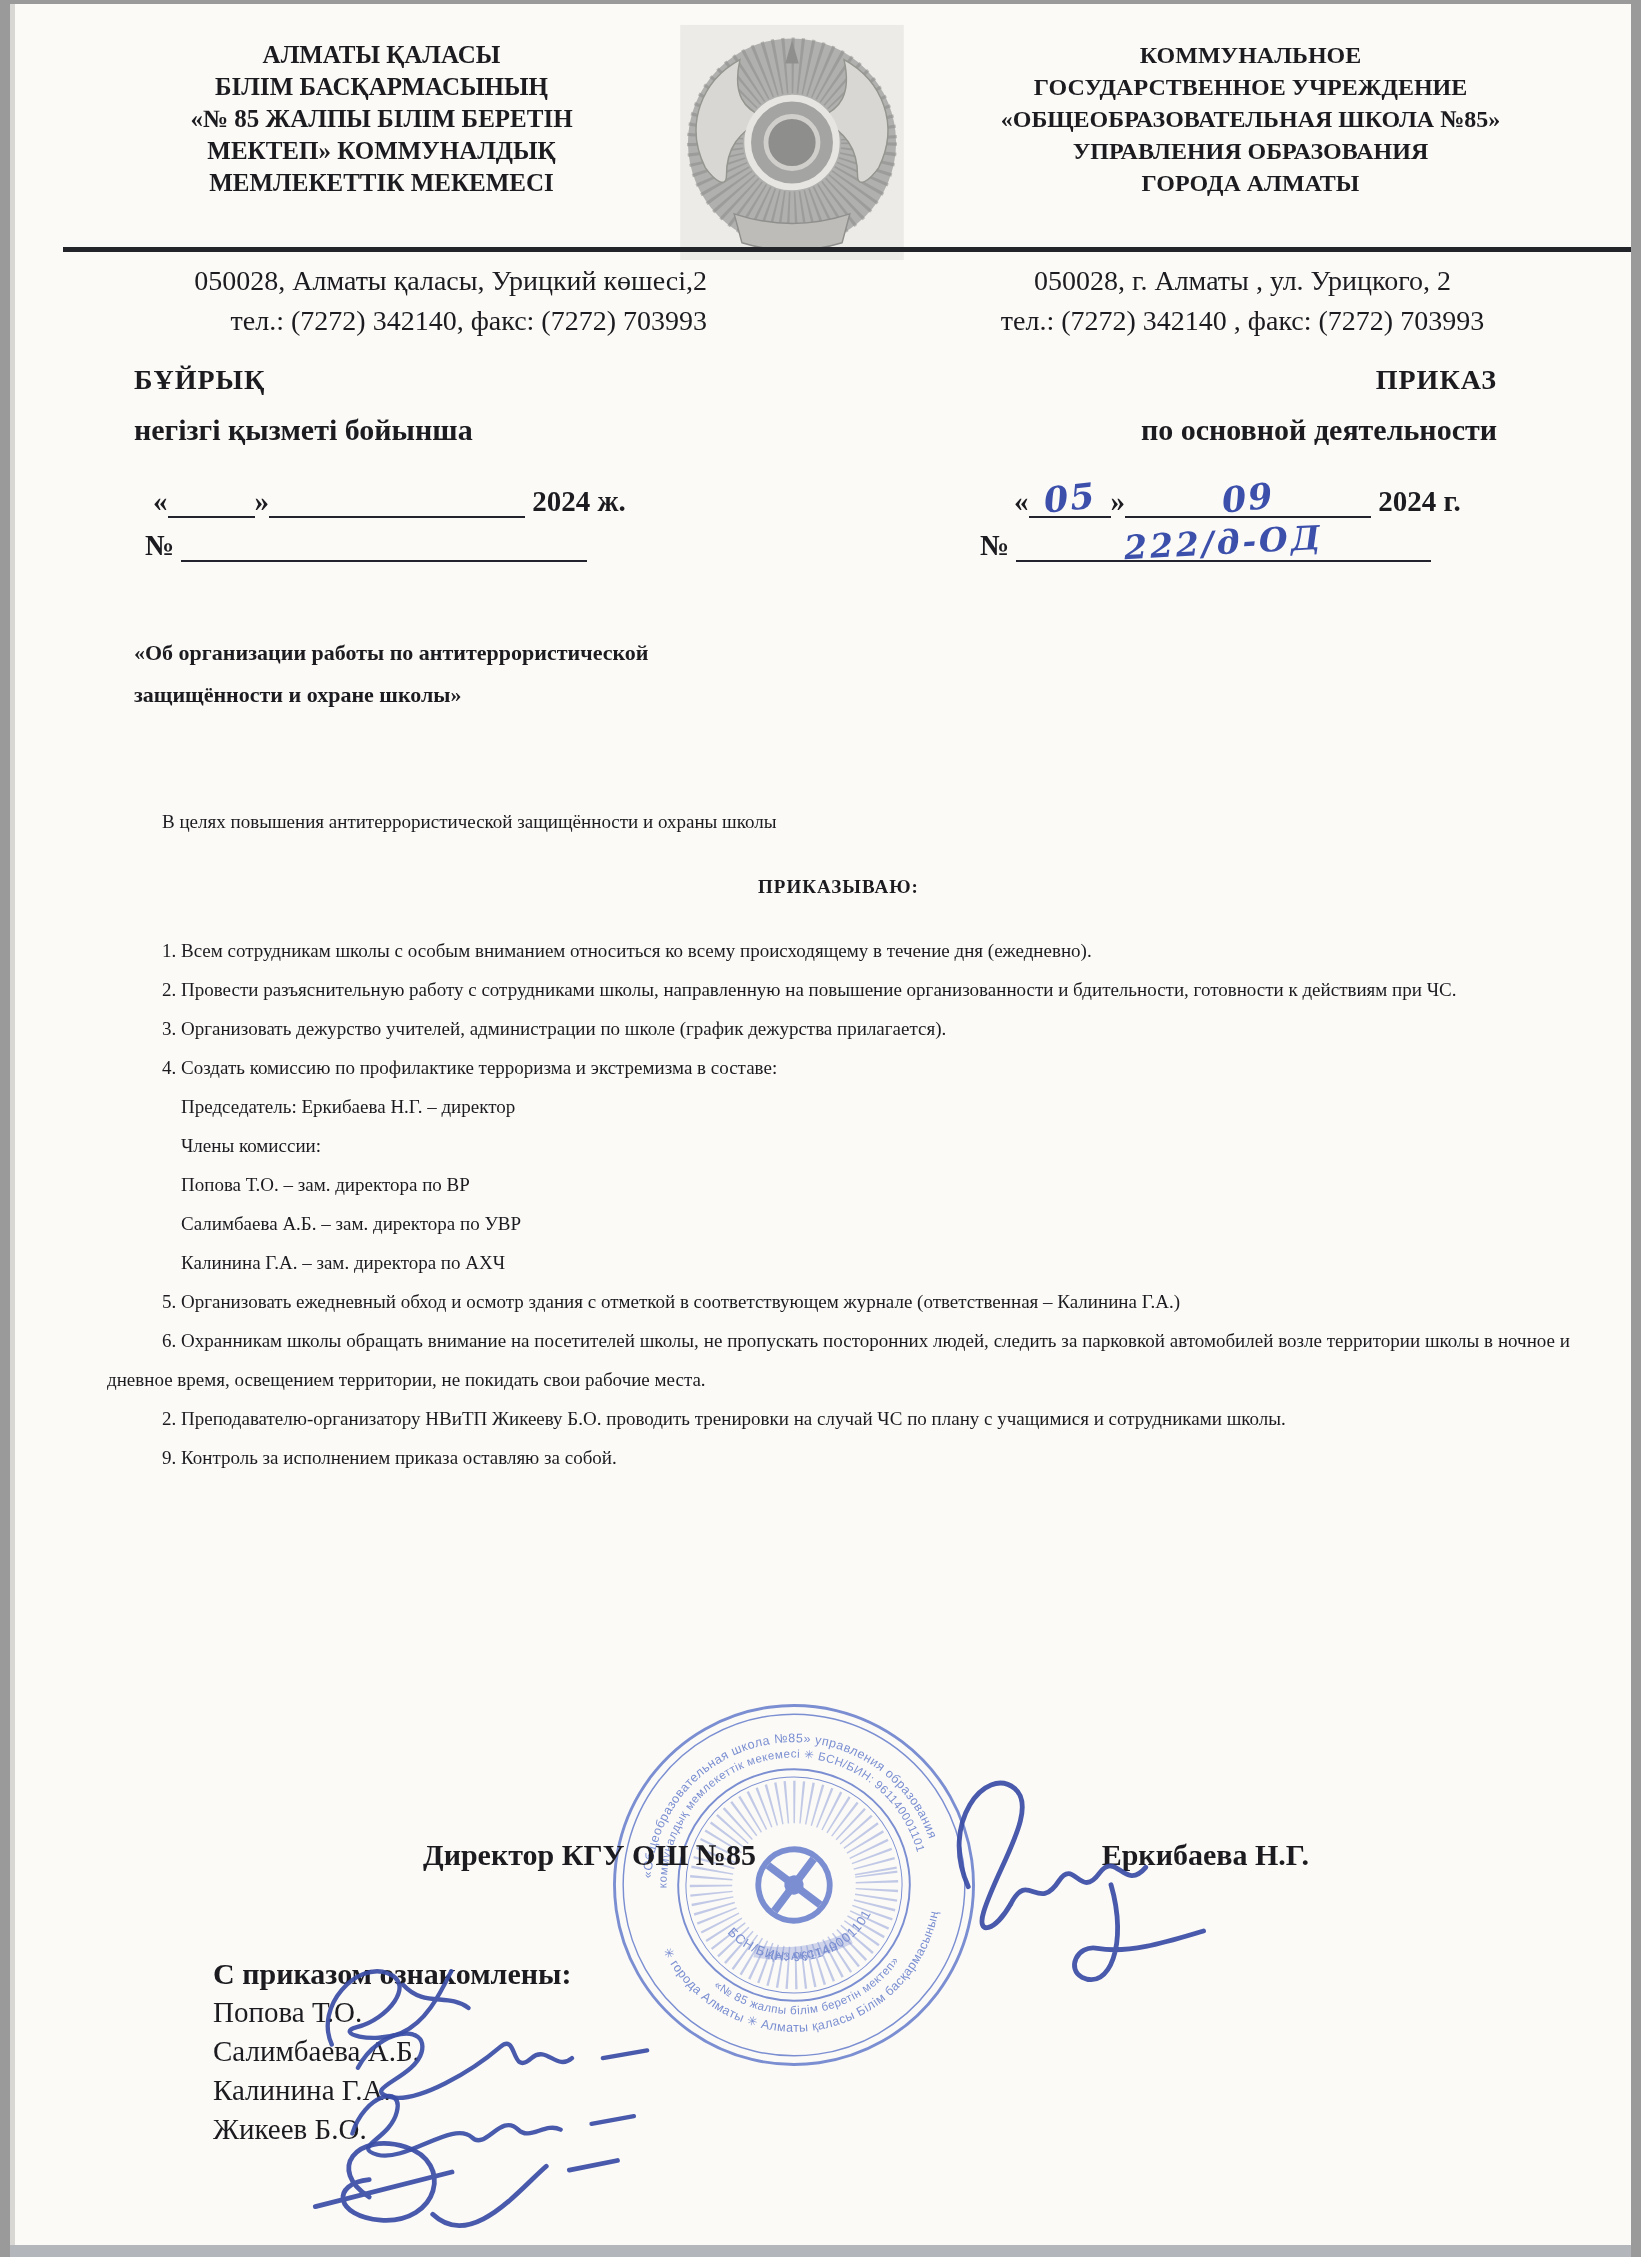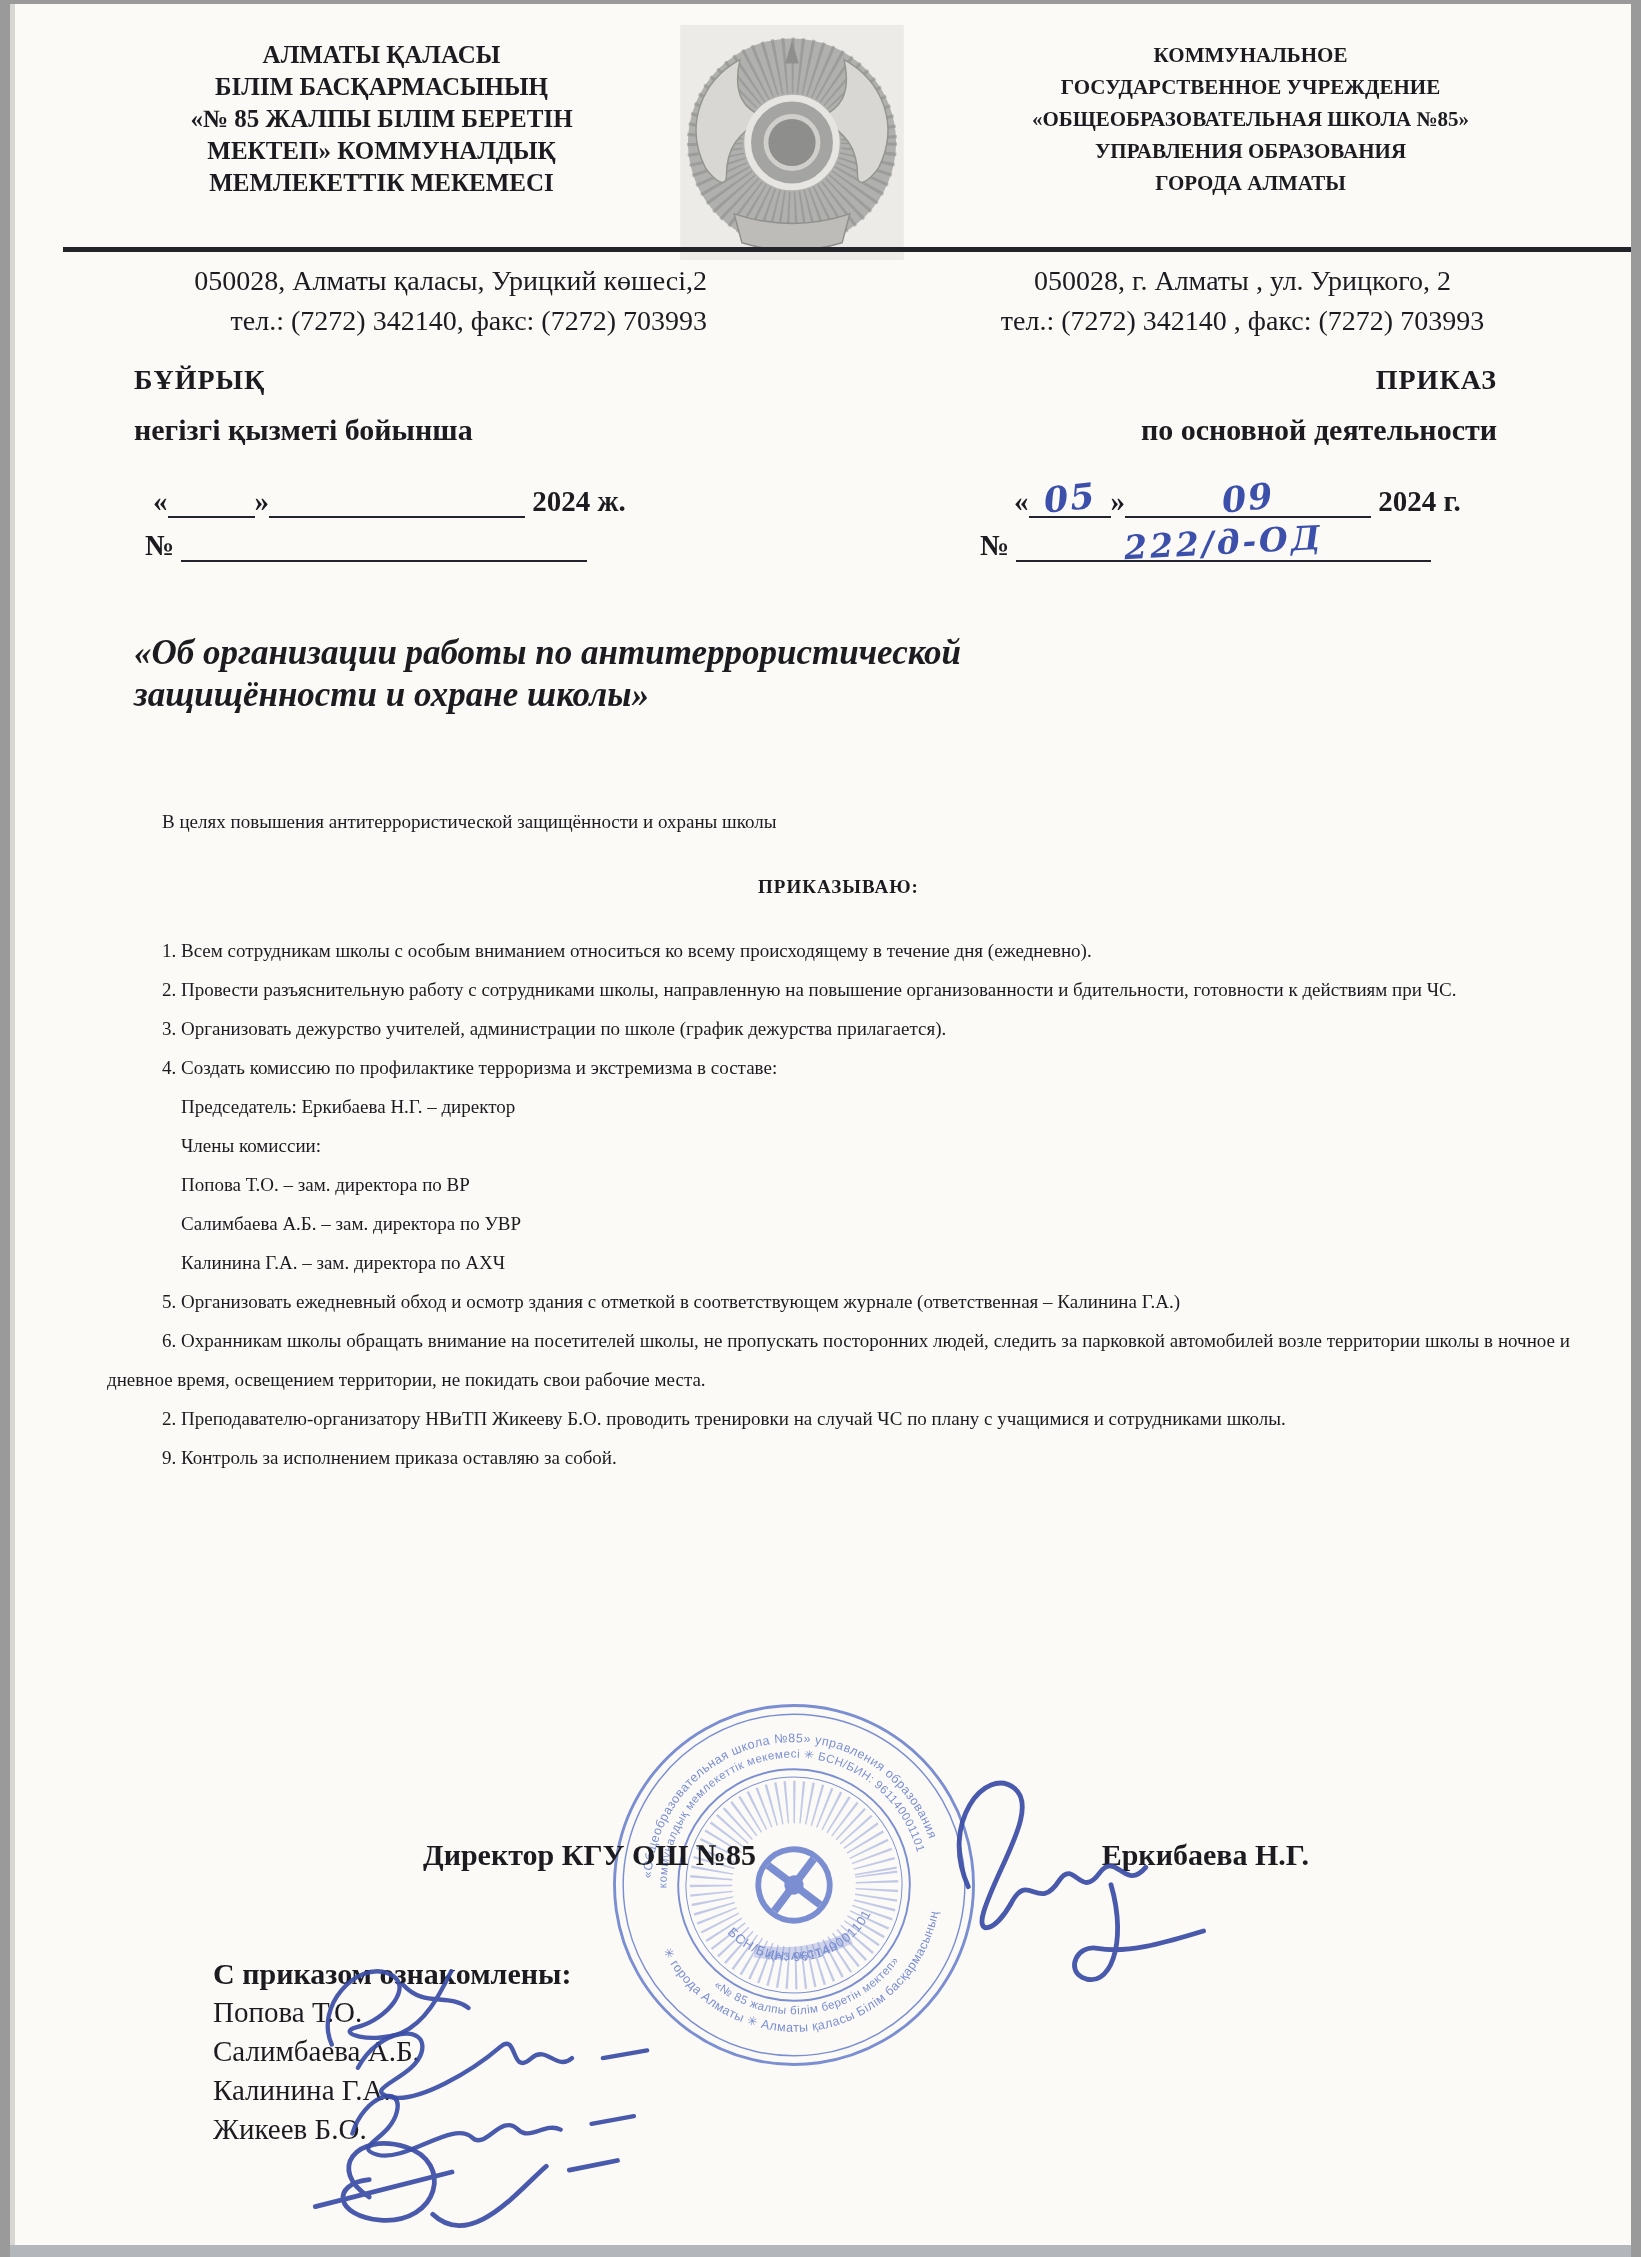--- a/index.html
+++ b/index.html
@@ -8,21 +8,21 @@
     background:#fbfaf7; overflow:hidden;
     font-family:"Liberation Serif","DejaVu Serif",serif; color:#1c1c20;
   }
   .edge-left { position:absolute; left:0; top:0; width:4.8px; height:100%; background:#d8d7d3; }
   .scan-strip { position:absolute; left:0; top:2241px; width:1641px; height:16.4px; background:#b3b6ba; }
   .scan-line  { position:absolute; left:0; top:2253px; width:1641px; height:4.8px; background:#8f9296; }
 
   
   .org { position:absolute; font-weight:bold; text-align:center; font-size:25px; line-height:32px; }
   .org-left  { left:101px; top:35px;  width:541px; }
-  .org-right { left:948px; top:35px;  width:585px; font-size:21px; }
+  .org-right { left:948px; top:35px;  width:585px; font-size:24px; }
   .emblem { position:absolute; left:666px; top:19.3px; width:232px; height:239px; }
   .rule { position:absolute; left:53px; top:243px; width:1588px; height:4.8px; background:#23232a; }
   .addr { position:absolute; font-size:28px; line-height:40px; text-align:center; }
   .addr-left  { left:114px; top:257px; width:583px;text-align:right; }
   .addr-right { left:904px; top:257px; width:657px; }
 
   
   .doc-title { position:absolute; font-weight:bold; font-size:28px; letter-spacing:1px; }
   .doc-title-left  { left:124px;  top:360px; }
   .doc-title-right { left:985px; top:360px; width:502px; text-align:right; }
@@ -40,21 +40,21 @@
   .b1 { width:87px; }  .b2 { width:256px; } .b3 { width:406px; }
   .b4 { width:82px; }  .b5 { width:246px; } .b6 { width:415px; }
   .ink {
     position:absolute; bottom:-1.9px; left:0; right:0; text-align:center;
     color:#3c50ab; font-family:"DejaVu Serif",serif; font-style:italic; font-weight:bold;
     font-size:35px; transform:rotate(-6deg); letter-spacing:1.9px;
   }
   .ink.num { font-size:33px; transform:rotate(-3deg); letter-spacing:2.9px; }
 
   
-  .subject { position:absolute; left:124px; top:628px; font-size:35px; font-weight:bold; font-style:italic; line-height:42px; }
+  .subject { position:absolute; left:124px; top:628px; font-size:22px; font-weight:bold; line-height:42px; }
   .body { position:absolute; left:97px; top:798px; width:1463px; font-size:19px; line-height:39px; }
   .body p { margin:0; text-indent:55px; text-align:justify; }
   .body p.sub { text-indent:0; padding-left:74px; text-align:left; }
   .body p.command { text-align:center; font-weight:bold; text-indent:0; margin:26px 0 25px 0; letter-spacing:1px; }
 
   
   .sig-row { position:absolute; left:413px; top:1834px; width:886px; display:flex; justify-content:space-between; font-weight:bold; font-size:30px; }
   .ack { position:absolute; left:203px; top:1950px; font-size:29px; line-height:39px; }
   .ack-title { font-weight:bold; font-size:30px; }
 

